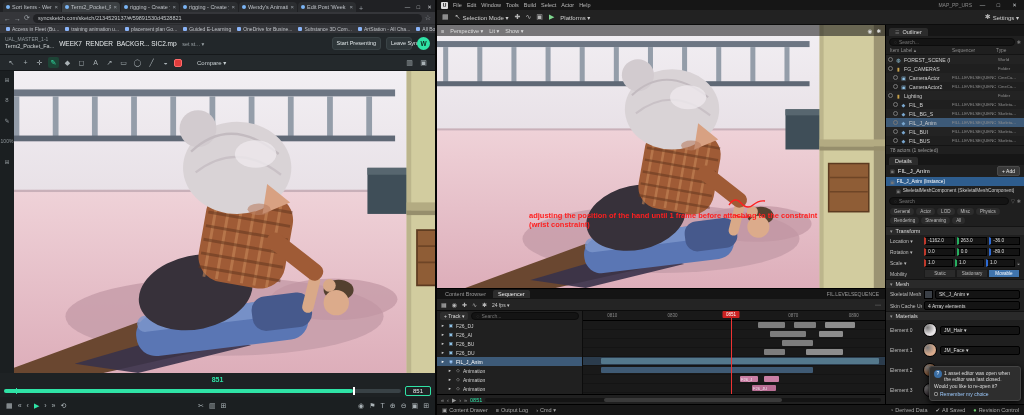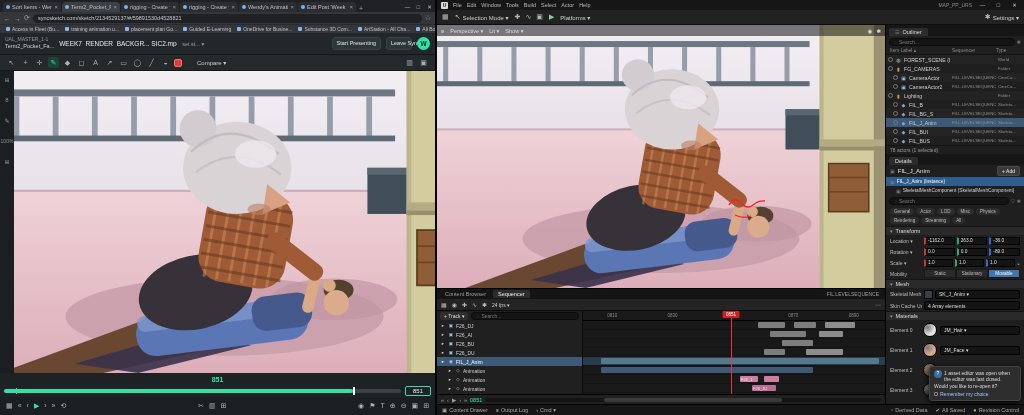--- a/index.html
+++ b/index.html
@@ -537,20 +537,21 @@
         <span>≡</span>
         <span>Perspective ▾</span>
         <span>Lit ▾</span>
         <span>Show ▾</span>
         <div class="spacer"></div>
         <span id="vp-right-icons" style="display:flex;gap:4px">
             <span>◉</span>
             <span>✱</span>
           </span>
       </div>
+      <div class="vp-annotation">adjusting the position of the hand until 1 frame before attaching to the constraint (wrist constraint)</div>
       <svg class="abs" style="left:0;top:0;width:448px;height:263px;z-index:6;pointer-events:none" viewBox="0 0 448 263">
         <path d="M292 180 q6 -9 12 -2 t12 2 t12 -4" stroke="#ff1f1f" fill="none" stroke-width="1.4"></path>
         <path d="M298 190 q8 4 16 1" stroke="#ff1f1f" fill="none" stroke-width="1.2"></path>
       </svg>
     </div>
 
     <div class="ue-right">
       <div class="ptab">
         <span class="t">
             <span class="sico">☰</span>

